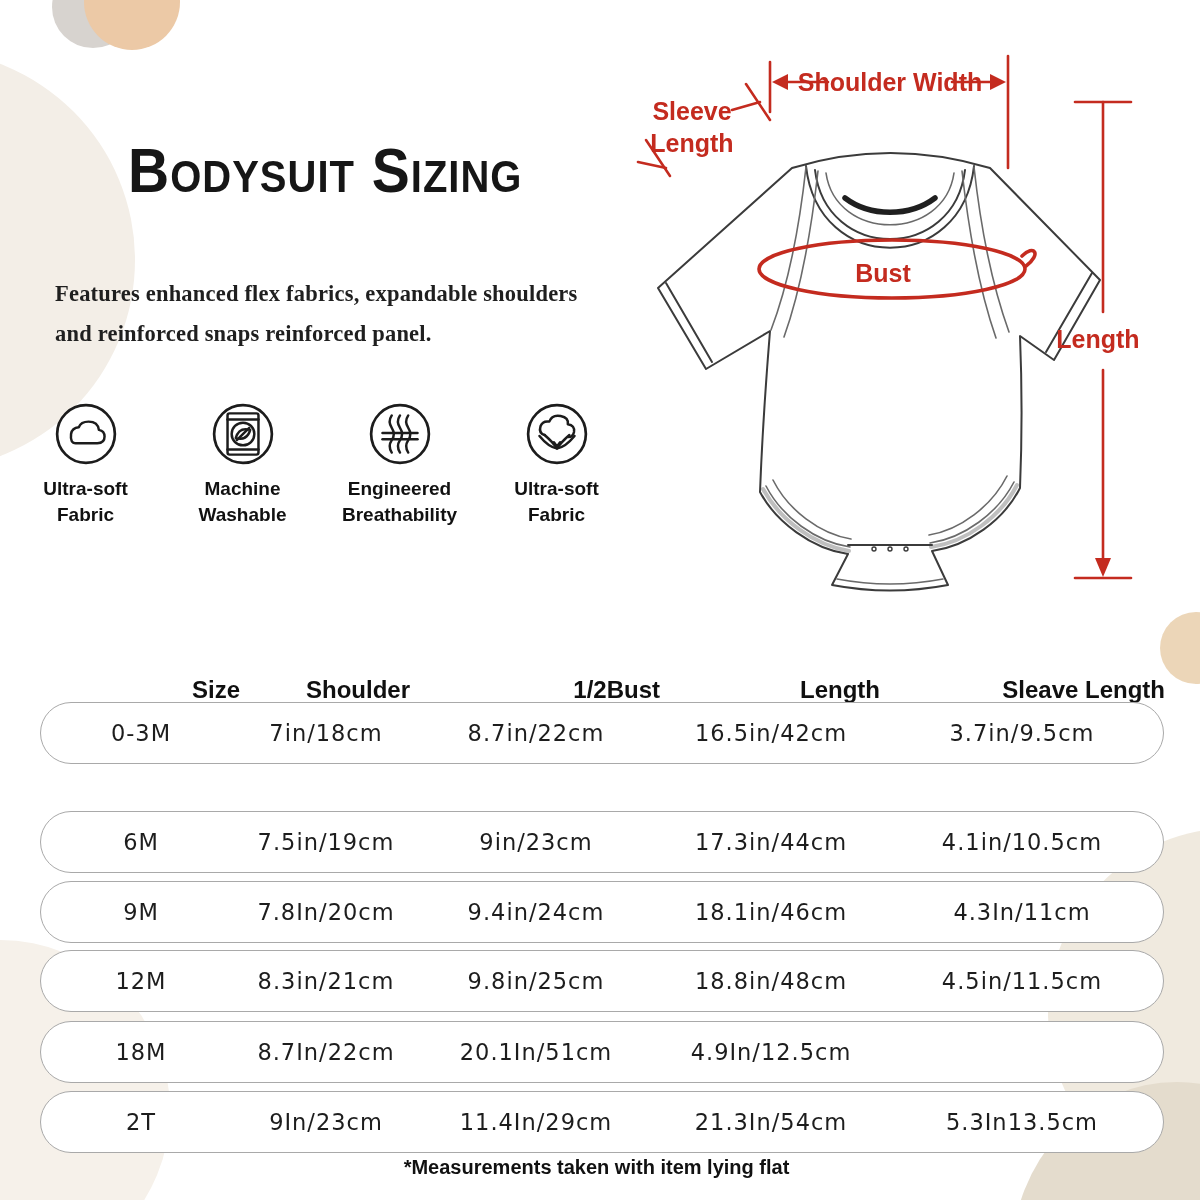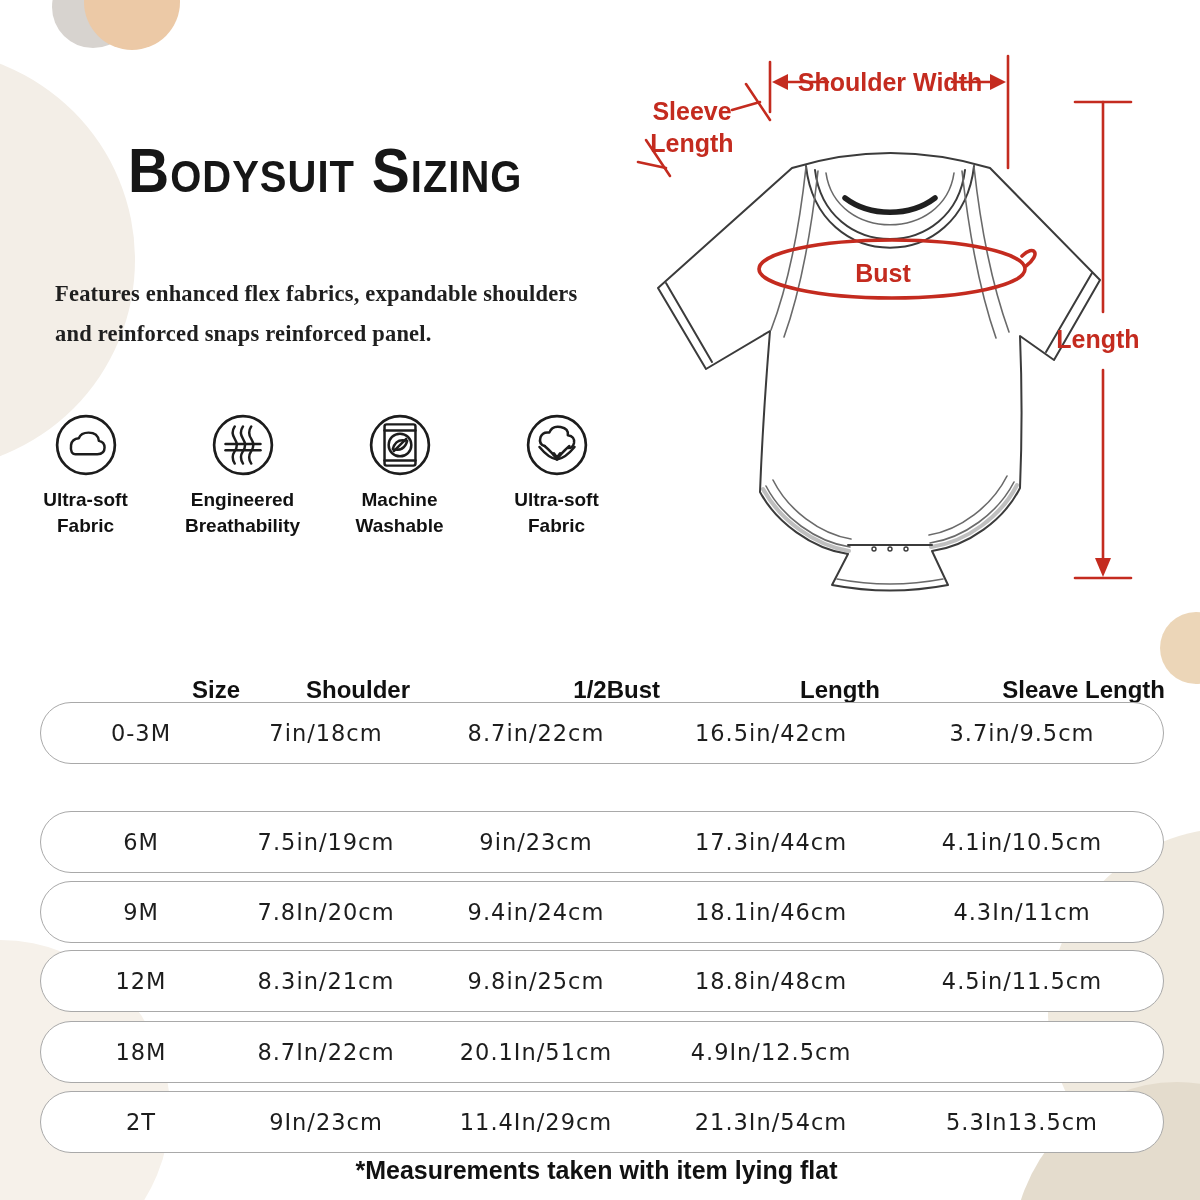--- a/index.html
+++ b/index.html
@@ -17,38 +17,38 @@
            border-radius:55% 55% 0 0 / 80% 80% 0 0;}
   .content{position:relative;z-index:1;}
   
   .title{position:absolute;left:128px;top:134px;font-size:57px;font-weight:600;
          font-variant:small-caps;letter-spacing:1px;color:#161616;transform:scaleY(1.1);
          transform-origin:left top;font-family:"Liberation Sans",sans-serif;}
   
   .desc{position:absolute;left:55px;top:274px;width:548px;font-size:22.5px;font-weight:700;
         line-height:1.78;color:#1f1f1f;letter-spacing:.2px;font-family:Liberation Serif, serif;}
   
-  .features{position:absolute;left:27px;top:412px;width:588px;display:flex;justify-content:space-between;gap:40px;}
+  .features{position:absolute;left:27px;top:401px;width:588px;display:flex;justify-content:space-between;gap:40px;}
   .feature{width:152px;display:flex;flex-direction:column;align-items:center;}
   .feature svg{display:block;}
   .feature-label{margin-top:9px;text-align:center;font-size:19px;font-weight:700;line-height:1.35;color:#111;}
   
   .diagram{position:absolute;left:620px;top:40px;}
   .ann-text{font-family:"Liberation Sans",sans-serif;font-weight:700;font-size:25px;fill:#c42b1f;}
   
   .thead{position:absolute;left:40px;top:676px;width:1125px;display:grid;
          grid-template-columns:200px 170px 250px 220px 285px;font-size:24px;font-weight:700;color:#101010;}
   .thead div{text-align:right;}
   .trow{position:absolute;left:40px;width:1122px;height:60px;background:#fff;border:1.6px solid #a9a9a9;
         border-radius:32px;display:grid;grid-template-columns:200px 170px 250px 220px 282px;align-items:center;}
   .trow div{text-align:center;font-family:"DejaVu Sans",sans-serif;font-size:22.5px;
             letter-spacing:1px;color:#1d1d1d;}
   
   .footnote{position:absolute;left:0;top:1156px;width:1193px;text-align:center;
-            font-size:25px;font-weight:700;color:#111;}
+            font-size:20px;font-weight:700;color:#111;}
   .icon-circle{fill:none;stroke:#1c1c1c;stroke-width:2.6;}
   .icon-stroke{fill:none;stroke:#1c1c1c;stroke-width:2.4;stroke-linecap:round;stroke-linejoin:round;}
   .garment{fill:#ffffff;stroke:#3b3b3b;stroke-width:2;stroke-linejoin:round;}
   .gline{fill:none;stroke:#3b3b3b;stroke-width:2;stroke-linecap:round;}
   .gthin{fill:none;stroke:#6a6a6a;stroke-width:1.6;stroke-linecap:round;}
   .gshade{fill:none;stroke:#8a8a8a;stroke-width:4;opacity:.55;stroke-linecap:round;}
   .rline{fill:none;stroke:#c42b1f;stroke-width:2.6;stroke-linecap:round;}
   .rthick{fill:none;stroke:#c42b1f;stroke-width:3.6;stroke-linecap:round;}
 </style>
 </head>
@@ -74,39 +74,39 @@
       <div class="feature">
         <svg width="66" height="66" viewBox="0 0 64 64">
           <circle class="icon-circle" cx="32" cy="32" r="28"></circle>
           <path class="icon-stroke" d="M22 41 h21 q7 0 7 -6.5 q0 -5.5 -5.5 -6.5 q-1 -8 -10 -8 q-7.5 0 -9.5 5.5 q-6.5 .5 -7.5 6.5 q-1 9 4.5 9 z"></path>
         </svg>
         <div class="feature-label">Ultra-soft Fabric</div>
       </div>
       <div class="feature">
         <svg width="66" height="66" viewBox="0 0 64 64">
           <circle class="icon-circle" cx="32" cy="32" r="28"></circle>
-          <line class="icon-stroke" x1="15" y1="31" x2="49" y2="31"></line>
-          <line class="icon-stroke" x1="15" y1="37" x2="49" y2="37"></line>
-          <path class="icon-stroke" d="M24 14 q-4 6 0 12 q4 6 0 12 q-4 6 0 12"></path>
-          <path class="icon-stroke" d="M32 14 q-4 6 0 12 q4 6 0 12 q-4 6 0 12"></path>
-          <path class="icon-stroke" d="M40 14 q-4 6 0 12 q4 6 0 12 q-4 6 0 12"></path>
-        </svg>
-        <div class="feature-label">Engineered Breathability</div>
-      </div>
-      <div class="feature">
-        <svg width="66" height="66" viewBox="0 0 64 64">
-          <circle class="icon-circle" cx="32" cy="32" r="28"></circle>
           <rect class="icon-stroke" x="17" y="12" width="30" height="40" rx="2"></rect>
           <line class="icon-stroke" x1="17" y1="18" x2="47" y2="18"></line>
           <line class="icon-stroke" x1="17" y1="47" x2="47" y2="47"></line>
           <circle class="icon-stroke" cx="32" cy="32" r="11"></circle>
           <path class="icon-stroke" d="M25 36 q3 -11 14 -8 M39 28 q-3 11 -14 8"></path>
           <line class="icon-stroke" x1="26" y1="38" x2="38" y2="26"></line>
         </svg>
         <div class="feature-label">Machine Washable</div>
+      </div>
+      <div class="feature">
+        <svg width="66" height="66" viewBox="0 0 64 64">
+          <circle class="icon-circle" cx="32" cy="32" r="28"></circle>
+          <line class="icon-stroke" x1="15" y1="31" x2="49" y2="31"></line>
+          <line class="icon-stroke" x1="15" y1="37" x2="49" y2="37"></line>
+          <path class="icon-stroke" d="M24 14 q-4 6 0 12 q4 6 0 12 q-4 6 0 12"></path>
+          <path class="icon-stroke" d="M32 14 q-4 6 0 12 q4 6 0 12 q-4 6 0 12"></path>
+          <path class="icon-stroke" d="M40 14 q-4 6 0 12 q4 6 0 12 q-4 6 0 12"></path>
+        </svg>
+        <div class="feature-label">Engineered Breathability</div>
       </div>
       <div class="feature">
         <svg width="66" height="66" viewBox="0 0 64 64">
           <circle class="icon-circle" cx="32" cy="32" r="28"></circle>
           <path class="icon-stroke" d="M20 33 q-6 -2 -4 -8.5 q2 -5.5 8.5 -4.5 q2.5 -7 11 -5.5 q8 1.5 7 8 q7 1 6 7.5 q-1 5 -5.5 5"></path>
           <path class="icon-stroke" d="M15 34 q9 11 17 12 q8 -1 17 -12"></path>
           <path class="icon-stroke" d="M20 33 q8 7 12 13 M44 33 q-8 7 -12 13"></path>
           <path class="icon-stroke" d="M29 40 l3 4 l3 -4"></path>
         </svg>
         <div class="feature-label">Ultra-soft Fabric</div>

